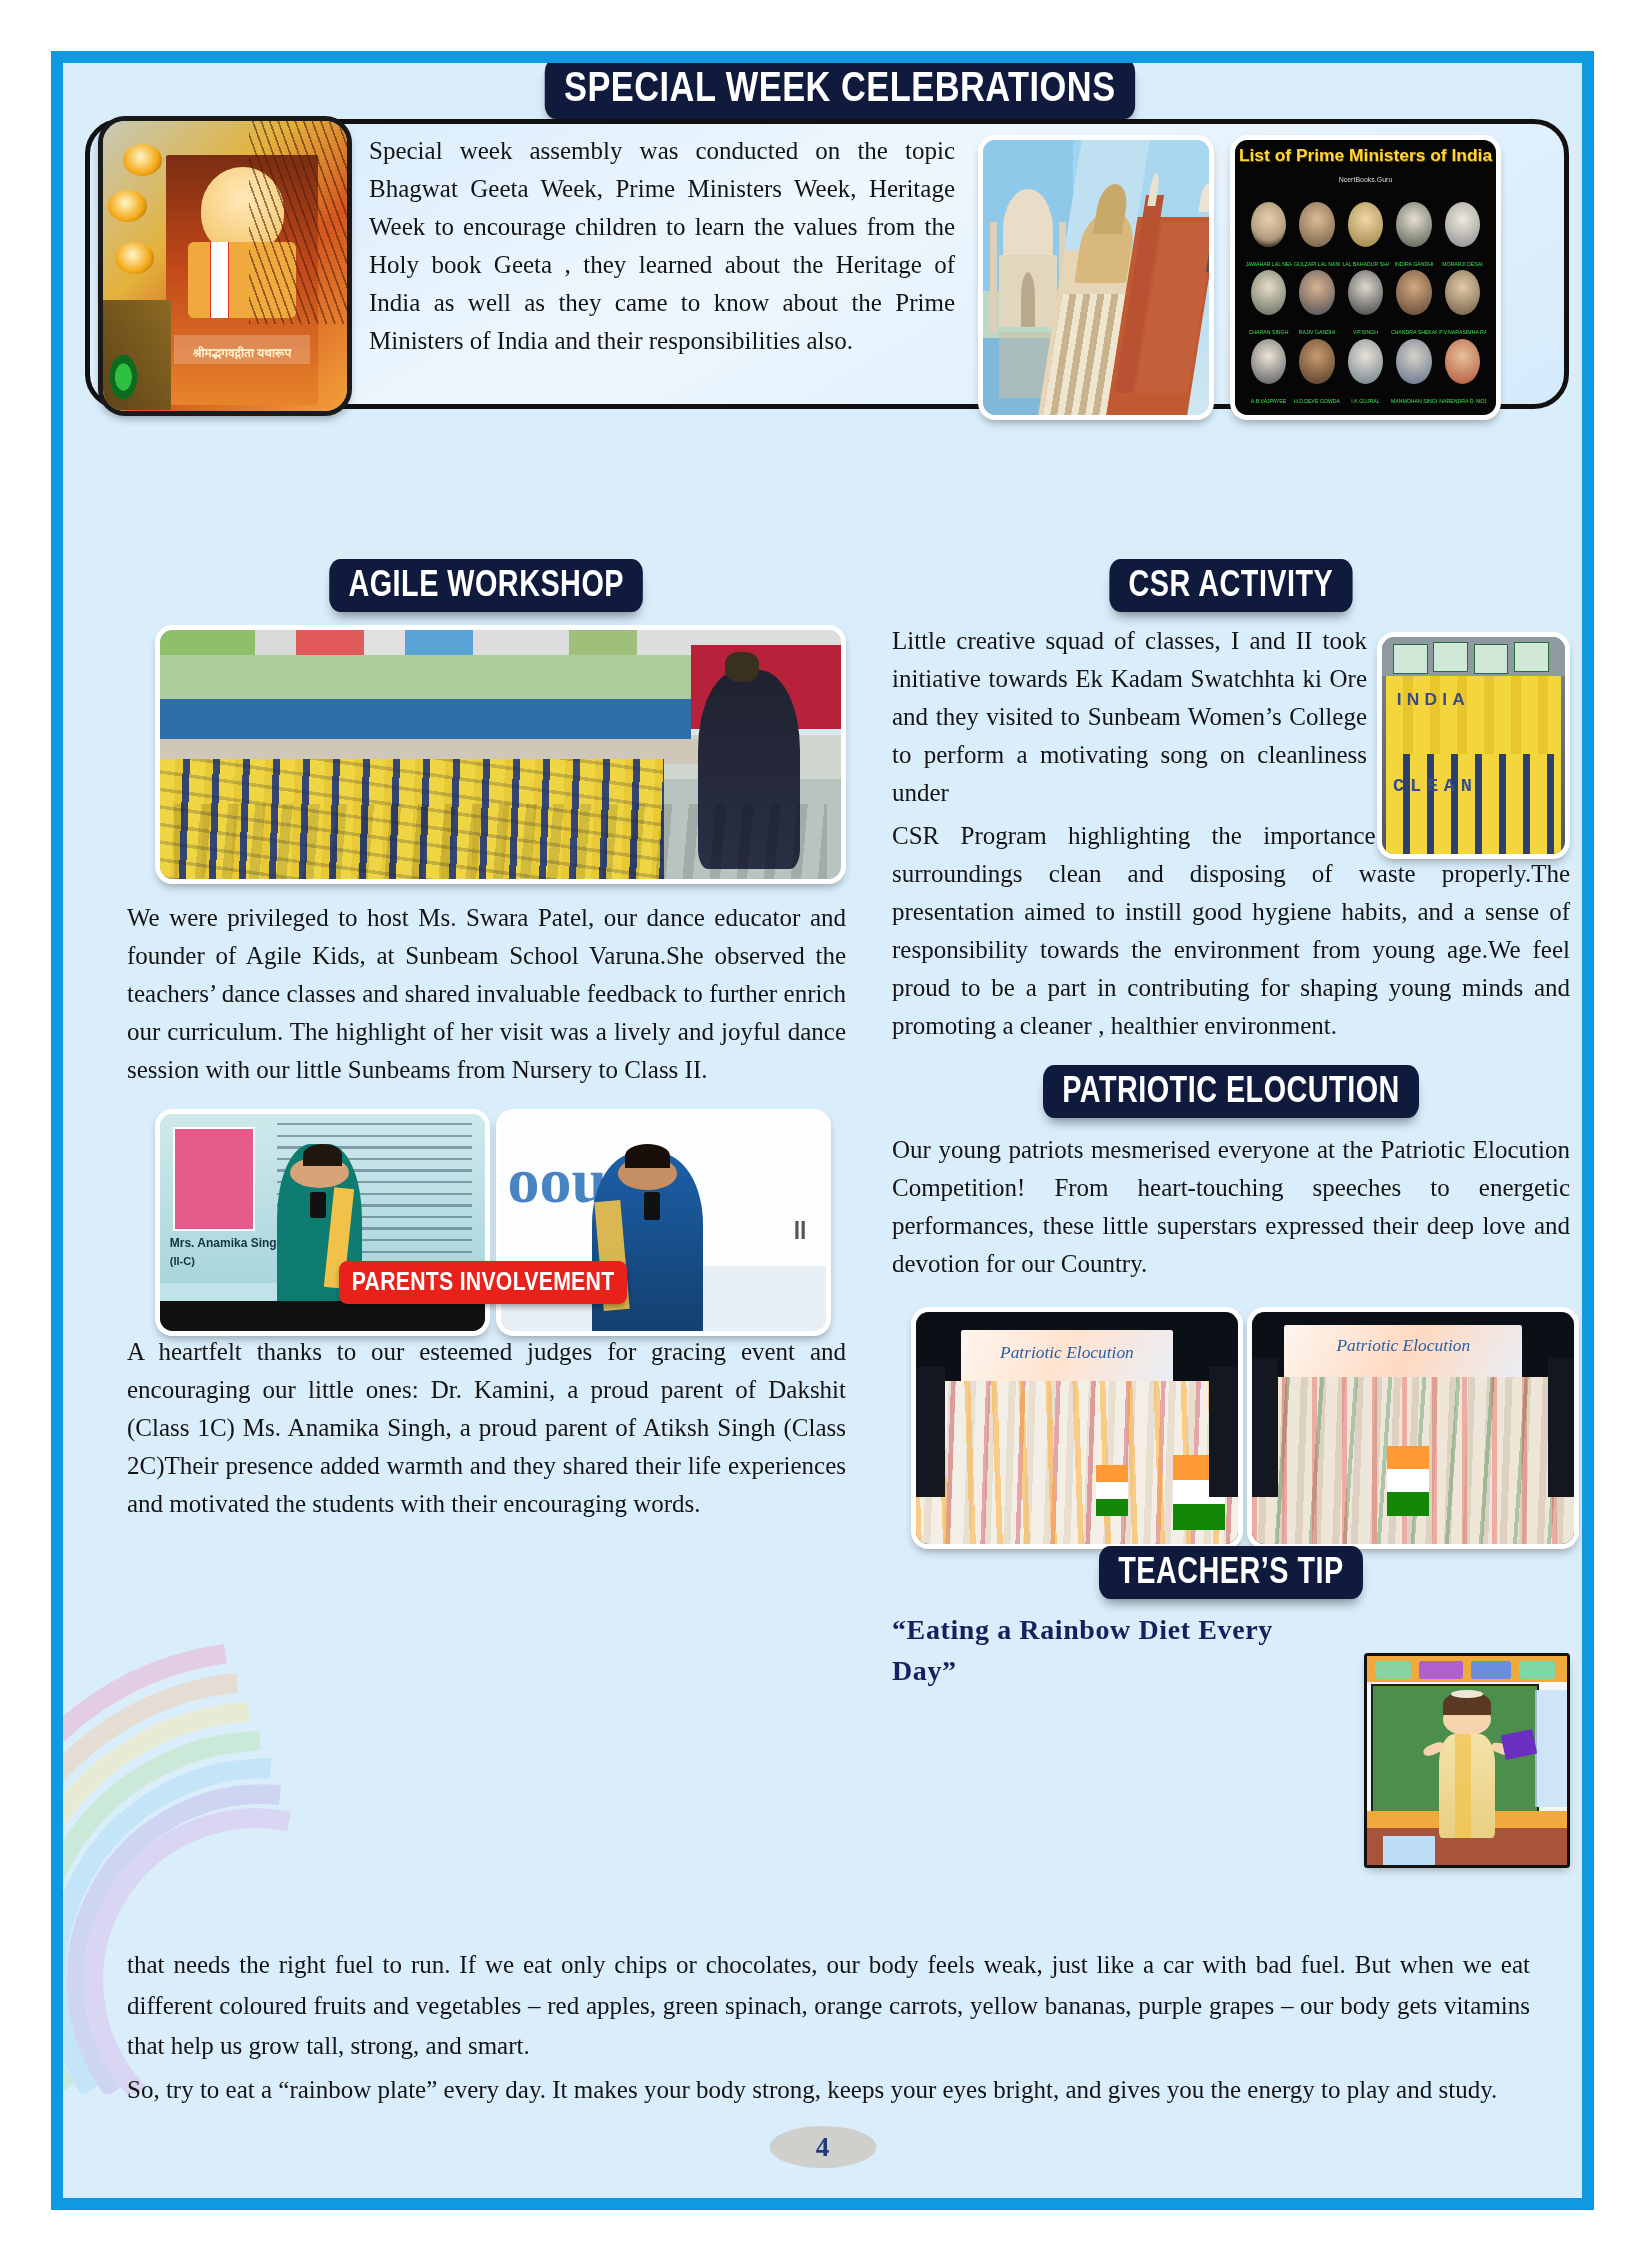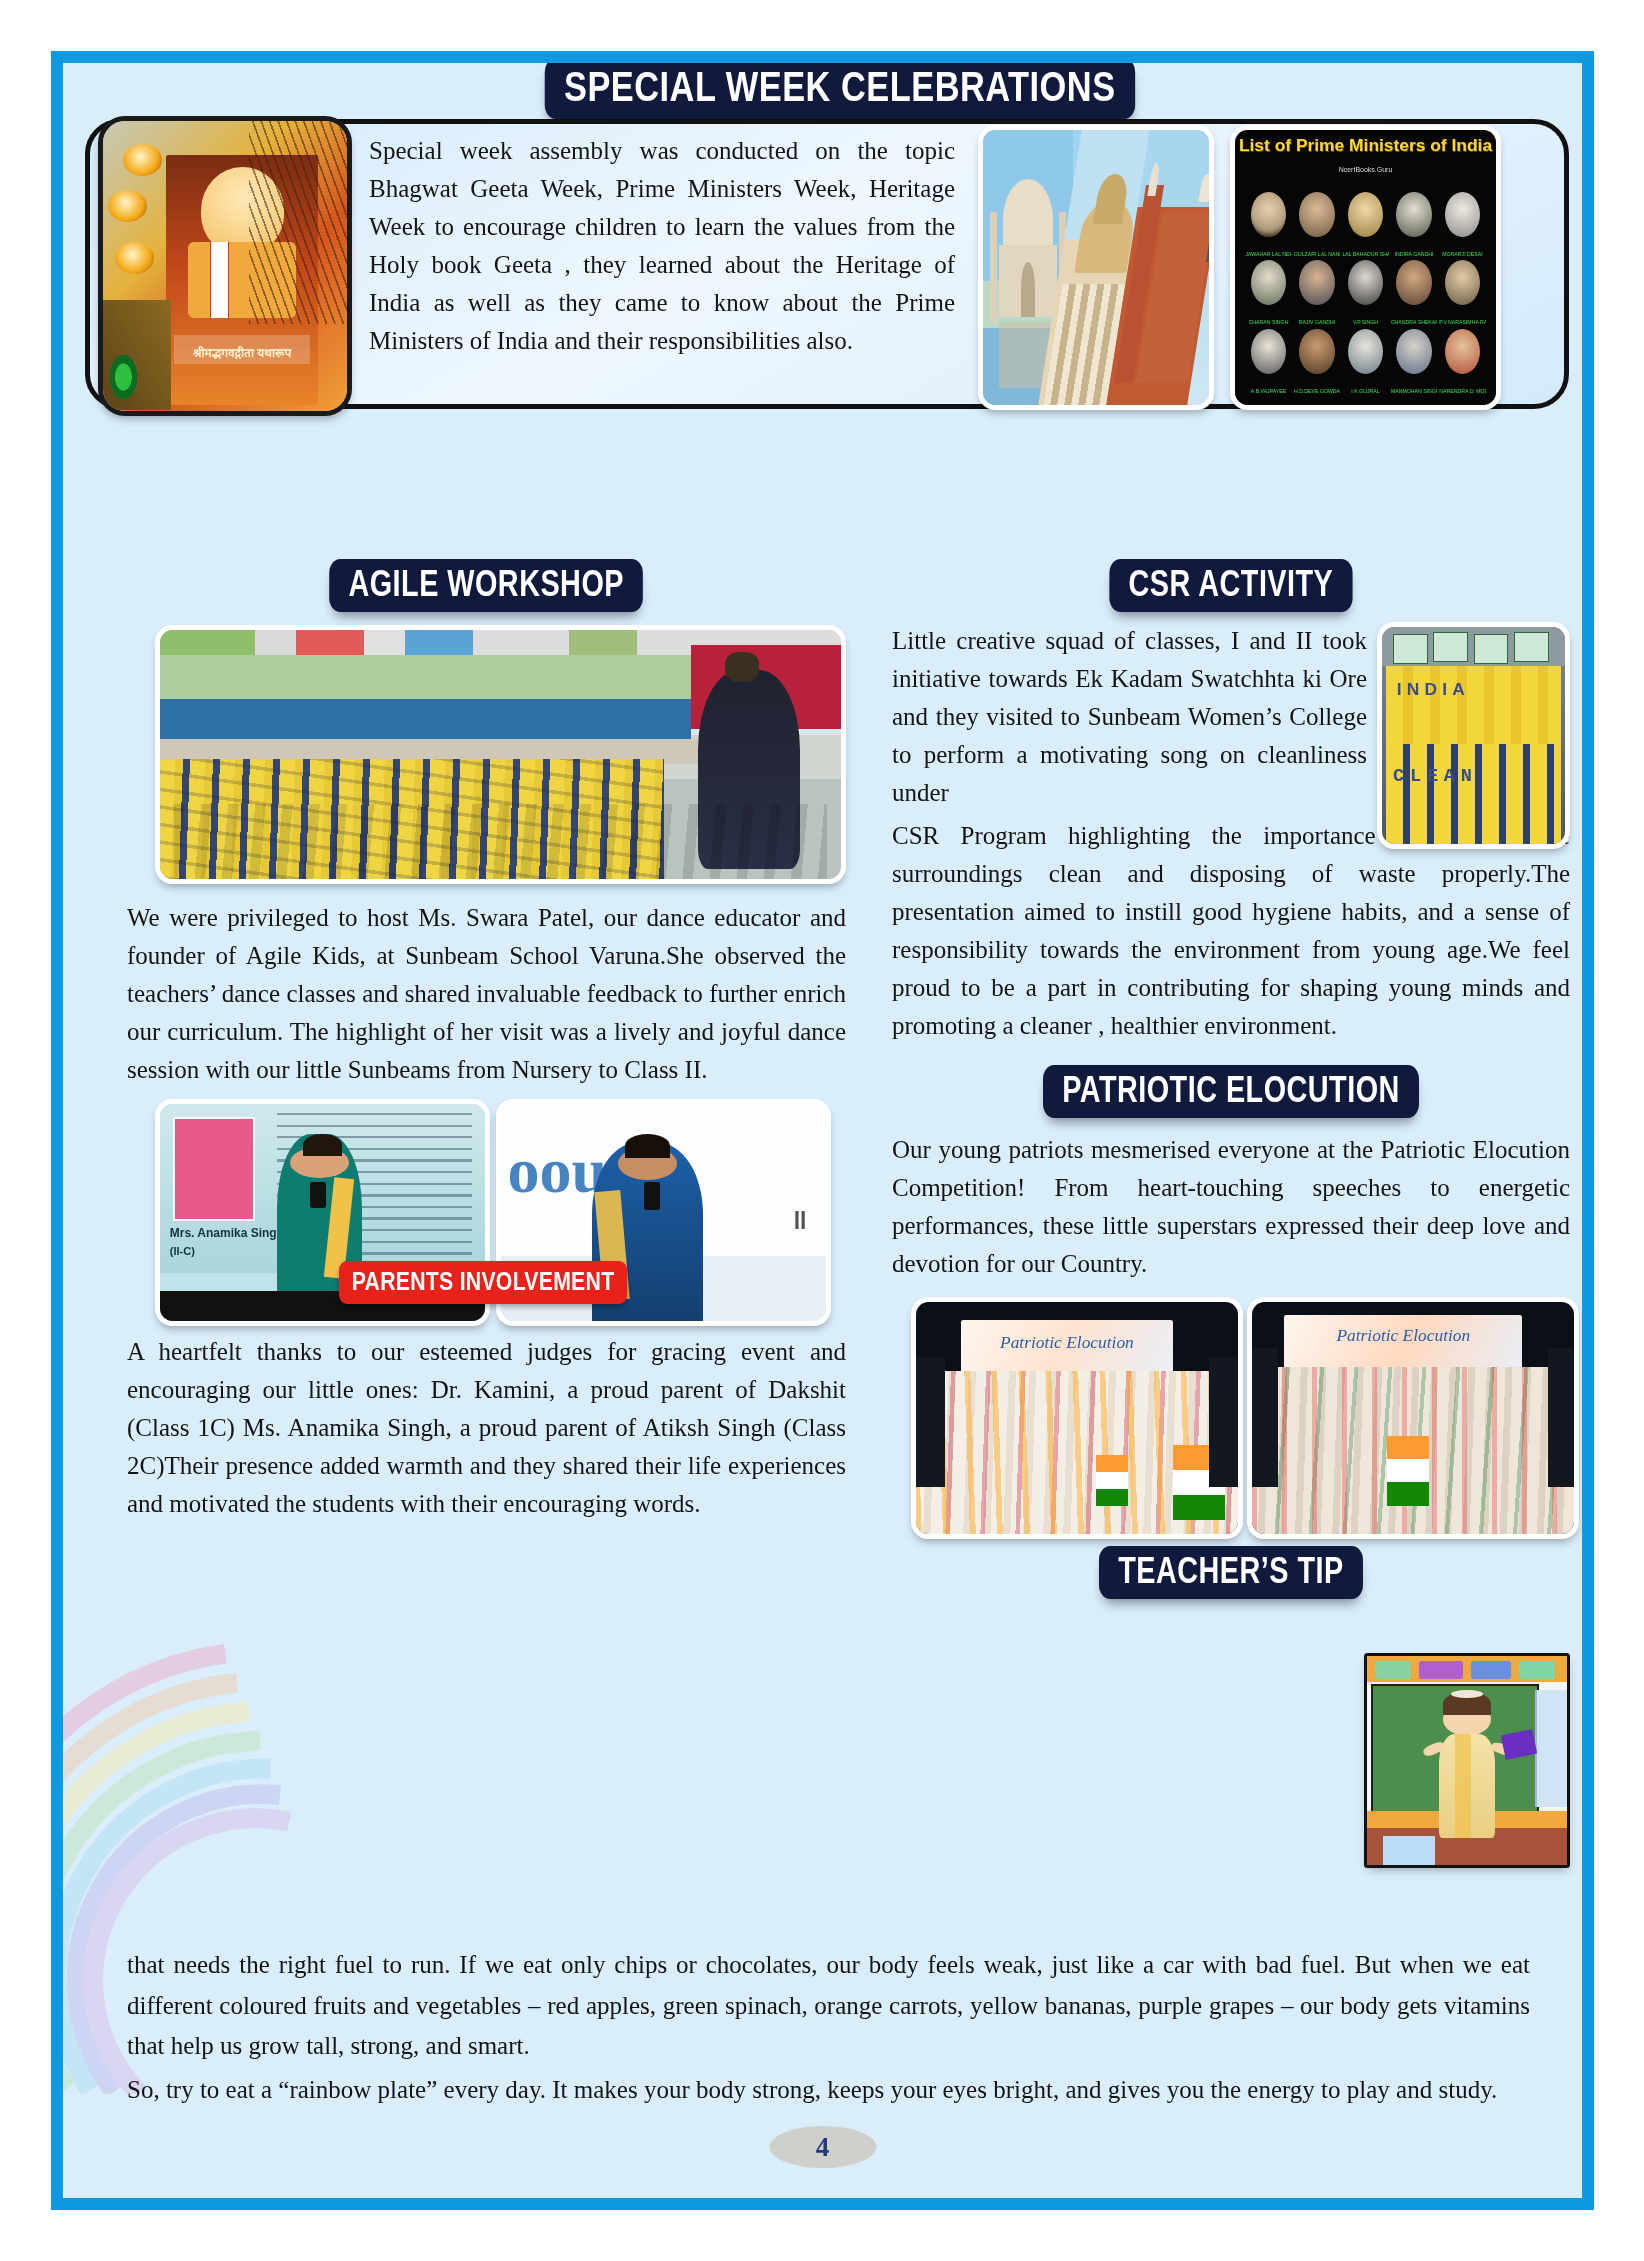--- a/index.html
+++ b/index.html
@@ -49,21 +49,21 @@
     color:#141414;
     text-align:justify;
     text-justify:inter-word;
   }
   
   .photo{
     position:relative;overflow:hidden;background:#cfd8dd;
     border-radius:10.4px;
     box-shadow:0 4.6px 9.3px -3.5px rgba(0,0,0,.35);
   }
-  .photo.white{border:5.8px solid #ffffff;border-radius:17.4px;}
+  .photo.white{border:5.8px solid #ffffff;border-radius:17.4px;margin-top:10px;}
   .photo.dark{border:5.8px solid #1a1a1a;border-radius:27px;}
   
   .top-row{position:absolute;left:22px;top:56px;width:1484px;height:169px;}
   #geeta{position:absolute;left:13px;top:-3.5px;width:244px;height:290px;}
   #heritage{position:absolute;left:893px;top:5.8px;width:226px;height:275px;}
   #pmlist{position:absolute;left:1145px;top:5.8px;width:261px;height:275px;}
   .topcard{
     position:absolute;left:0;top:0;width:1484px;height:290px;
     border:5.2px solid #111;border-radius:35px;
     background:linear-gradient(150deg,#d4eafb 0%,#eef7fe 45%,#d4eafb 100%);
@@ -398,20 +398,21 @@
 
         <div style="position:absolute;left:38%;top:22%;width:24%;height:16%;border-radius:50%;background:#f6d5ae;"></div>
         <div style="position:absolute;left:38%;top:17%;width:24%;height:11%;border-radius:50% 50% 0 0;background:#5a3a22;"></div>
         <div style="position:absolute;left:42%;top:16%;width:16%;height:4%;border-radius:50%;background:#efe6d8;"></div>
         <div style="position:absolute;left:36%;top:37%;width:28%;height:50%;background:linear-gradient(180deg,#f4e2a8,#e8cf82);border-radius:28% 28% 6% 6%;"></div>
         <div style="position:absolute;left:44%;top:37%;width:8%;height:50%;background:#f0c24a;opacity:.7;"></div>
         <div style="position:absolute;left:28%;top:42%;width:11%;height:5%;border-radius:40%;background:#f6d5ae;transform:rotate(-22deg);"></div>
         <div style="position:absolute;left:62%;top:42%;width:11%;height:5%;border-radius:40%;background:#f6d5ae;transform:rotate(18deg);"></div>
         <div style="position:absolute;left:68%;top:36%;width:16%;height:12%;background:#6a2fc0;transform:rotate(-12deg);border-radius:1.2px;"></div>
       </div>
+      <div class="tip-title" style="width:441px;">“Eating a Rainbow Diet Every Day”</div>
     </div>
   </div>
 
   <div class="bottom">
     <div class="para">that needs the right fuel to run. If we eat only chips or chocolates, our body feels weak, just like a car with bad fuel. But when we eat different coloured fruits and vegetables – red apples, green spinach, orange carrots, yellow bananas, purple grapes – our body gets vitamins that help us grow tall, strong, and smart.</div>
     <div class="para" style="margin-top:3.5px;text-align:left;">So, try to eat a “rainbow plate” every day. It makes your body strong, keeps your eyes bright, and gives you the energy to play and study.</div>
   </div>
 
   <div class="pagenum">4</div>
 </div>

